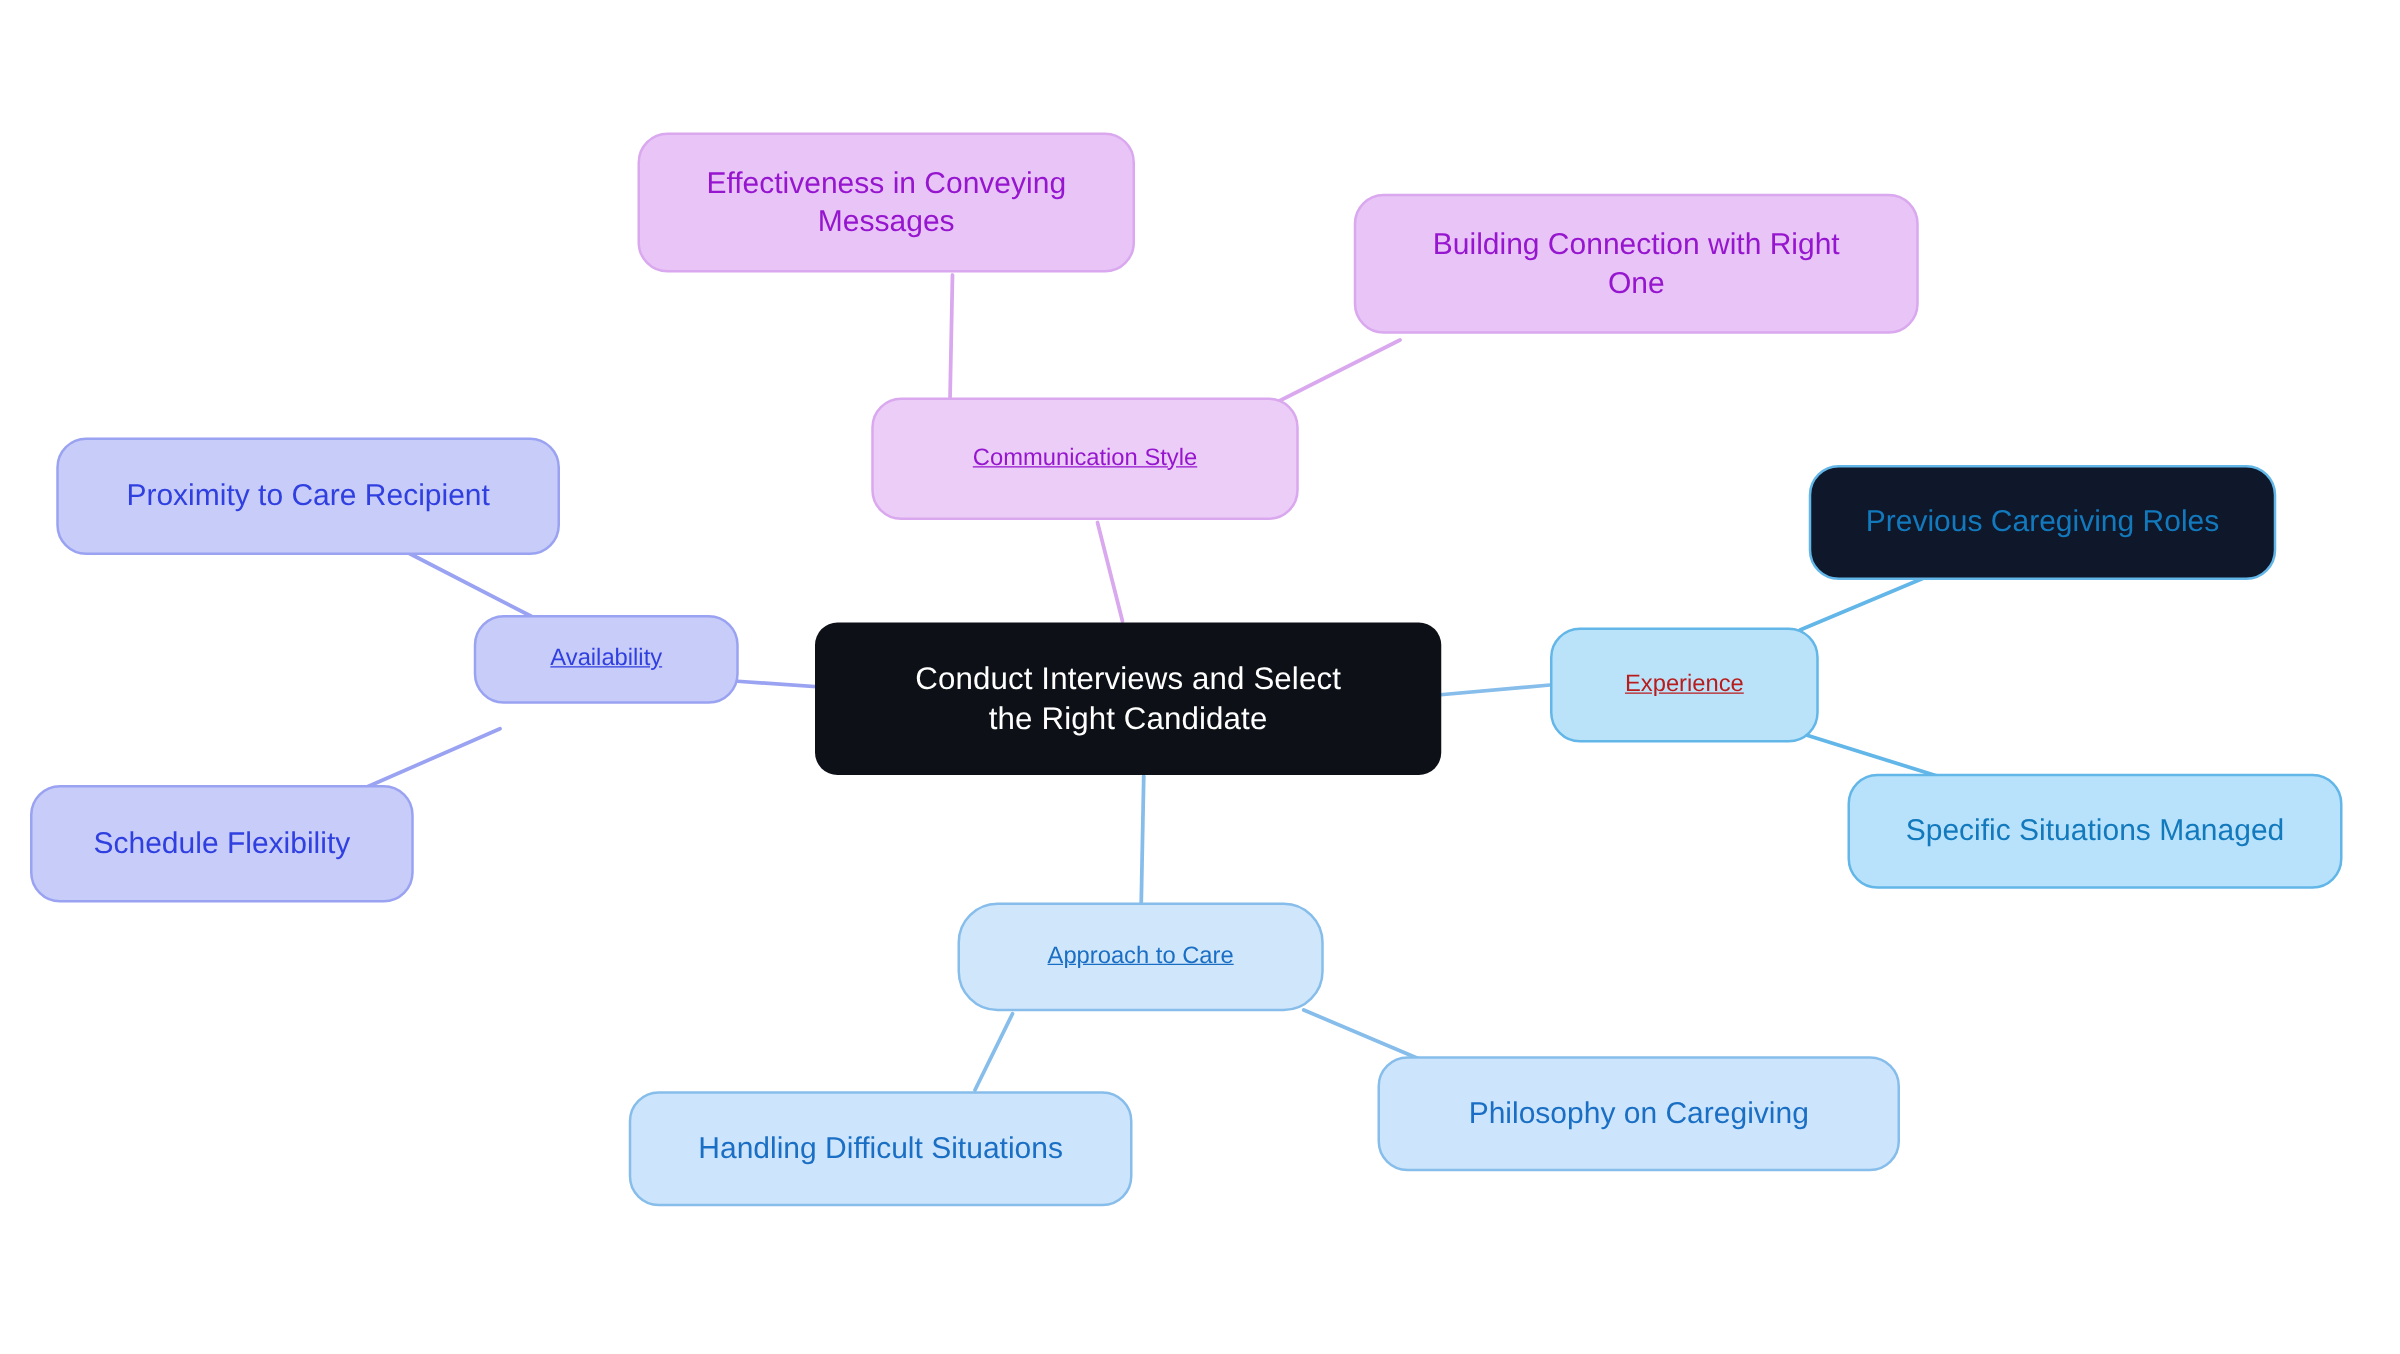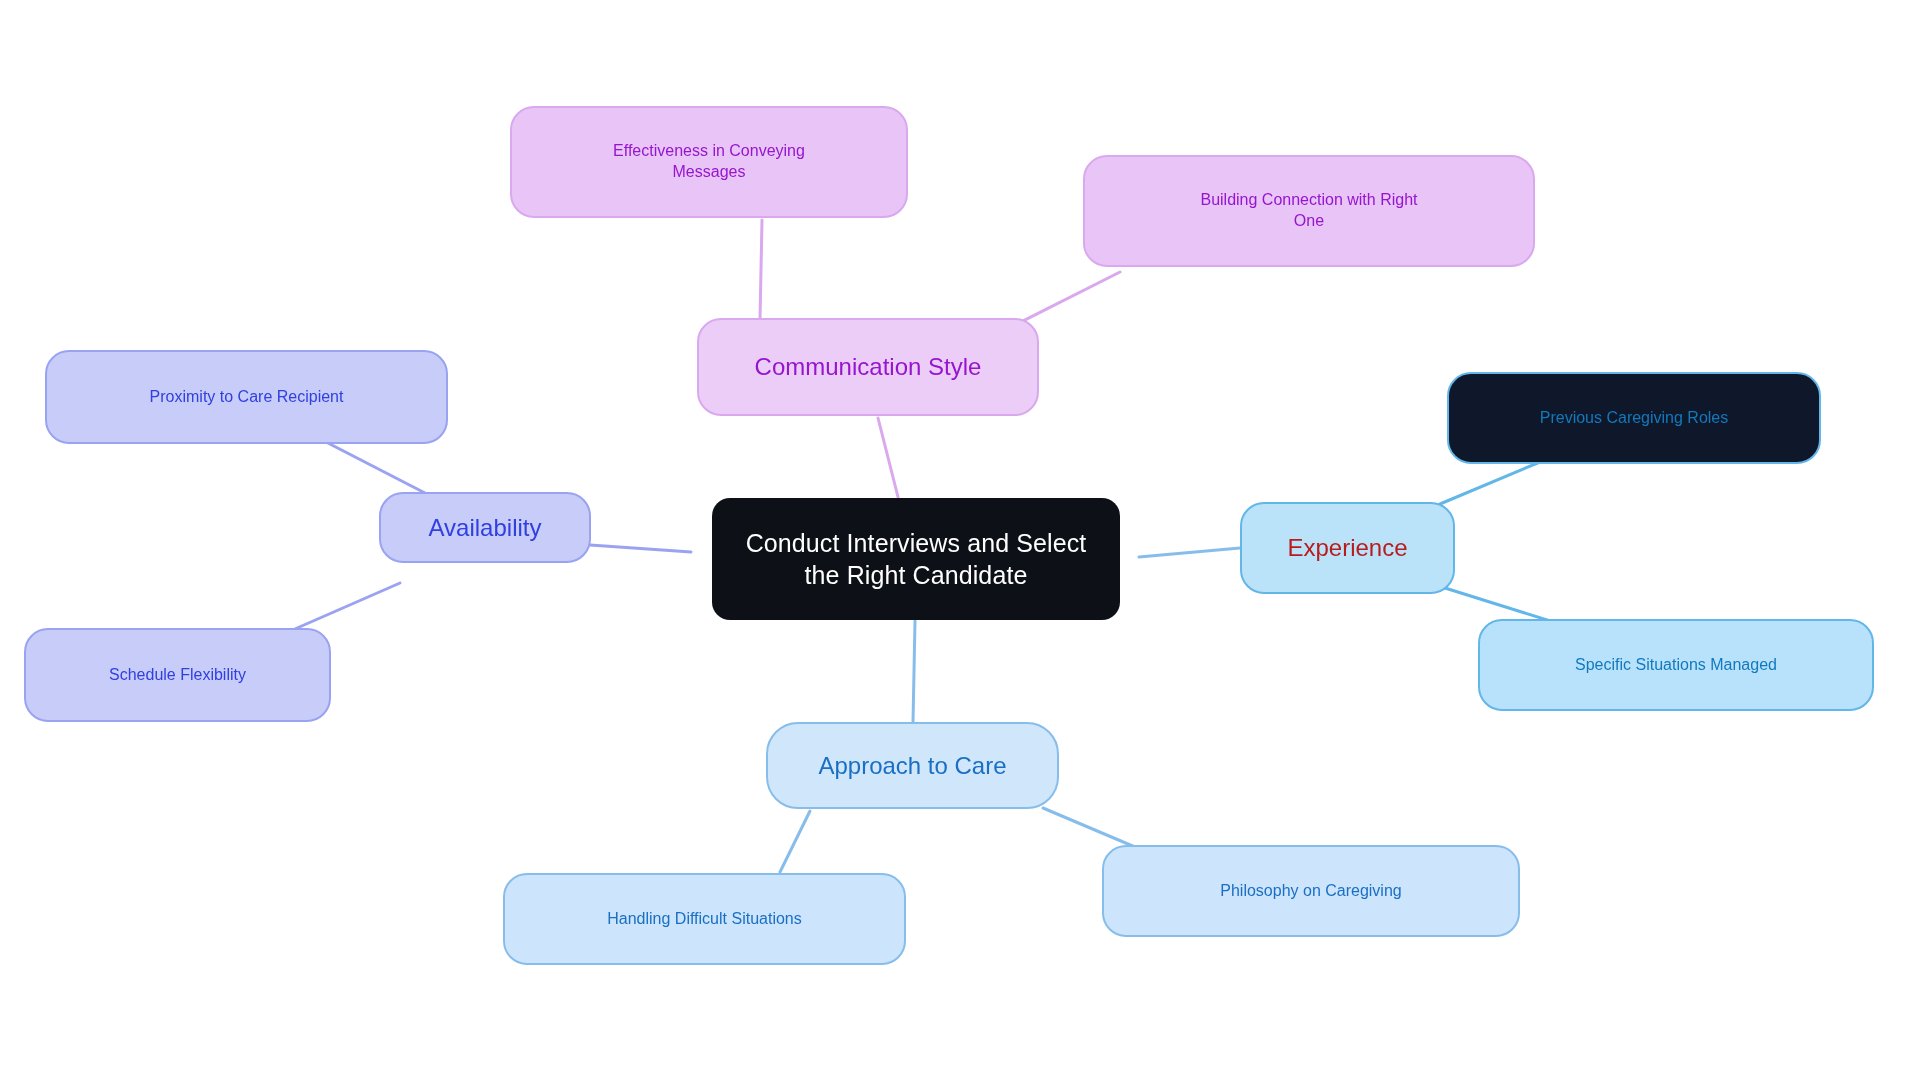--- a/index.html
+++ b/index.html
@@ -39,22 +39,22 @@
     white-space: pre-line;
   }
   .node.root {
     border-radius: 18px;
     border-width: 0;
     background: #0d1117;
     color: #ffffff;
     font-size: 25px;
     letter-spacing: 0.1px;
   }
-  .node.branch { font-size: 24px; }
-  .node.leaf   { font-size: 16px; }
+  .node.branch { font-size: 19px; text-decoration: underline; }
+  .node.leaf   { font-size: 24px; }
 
   
   .c-purple-branch { background:#eccdf7; border-color:#d9a8ee; color:#9616cf; }
   .c-purple-leaf   { background:#e9c4f7; border-color:#d9a8ee; color:#9616cf; }
   
   .c-peri-branch   { background:#c8ccf9; border-color:#9aa2f2; color:#2f3fe0; }
   .c-peri-leaf     { background:#c8ccf9; border-color:#9aa2f2; color:#2f3fe0;text-align:right; }
   
   .c-cyan-branch   { background:#bae3f9; border-color:#62b6e8; color:#1279bd; }
   .c-cyan-leaf     { background:#b8e2fb; border-color:#62b6e8; color:#1279bd; }
@@ -74,21 +74,21 @@
       <line x1="425" y1="493" x2="326" y2="442" stroke="#9aa2f2" stroke-width="3" stroke-linecap="round"></line>
       <line x1="400" y1="583" x2="288" y2="632" stroke="#9aa2f2" stroke-width="3" stroke-linecap="round"></line>
       <line x1="1139" y1="557" x2="1240" y2="548" stroke="#86bdeb" stroke-width="3" stroke-linecap="round"></line>
       <line x1="1440" y1="504" x2="1540" y2="462" stroke="#62b6e8" stroke-width="3" stroke-linecap="round"></line>
       <line x1="1445" y1="588" x2="1560" y2="624" stroke="#62b6e8" stroke-width="3" stroke-linecap="round"></line>
       <line x1="915" y1="621" x2="913" y2="722" stroke="#86bdeb" stroke-width="3" stroke-linecap="round"></line>
       <line x1="810" y1="811" x2="780" y2="872" stroke="#86bdeb" stroke-width="3" stroke-linecap="round"></line>
       <line x1="1043" y1="808" x2="1135" y2="847" stroke="#86bdeb" stroke-width="3" stroke-linecap="round"></line>
     </svg>
   <div id="nodes">
-      <div class="node root" style="left: 712px; top: 498px; width: 408px; height: 122px; background: rgb(13, 17, 23); color: rgb(255, 255, 255);">Conduct Interviews and Select
+      <div class="node root" style="left: 652px; top: 498px; width: 501px; height: 122px; background: rgb(13, 17, 23); color: rgb(255, 255, 255);">Conduct Interviews and Select
 the Right Candidate</div>
       <div class="node branch c-purple-branch" style="left: 697px; top: 318px; width: 342px; height: 98px; background: rgb(236, 205, 247); border-color: rgb(217, 168, 238); color: rgb(150, 22, 207);">Communication Style</div>
       <div class="node leaf c-purple-leaf" style="left: 510px; top: 106px; width: 398px; height: 112px; background: rgb(233, 196, 247); border-color: rgb(217, 168, 238); color: rgb(150, 22, 207);">Effectiveness in Conveying
 Messages</div>
       <div class="node leaf c-purple-leaf" style="left: 1083px; top: 155px; width: 452px; height: 112px; background: rgb(233, 196, 247); border-color: rgb(217, 168, 238); color: rgb(150, 22, 207);">Building Connection with Right
 One</div>
       <div class="node branch c-peri-branch" style="left: 379px; top: 492px; width: 212px; height: 71px; background: rgb(200, 204, 249); border-color: rgb(154, 162, 242); color: rgb(47, 63, 224);">Availability</div>
       <div class="node leaf c-peri-leaf" style="left: 45px; top: 350px; width: 403px; height: 94px; background: rgb(200, 204, 249); border-color: rgb(154, 162, 242); color: rgb(47, 63, 224);">Proximity to Care Recipient</div>
       <div class="node leaf c-peri-leaf" style="left: 24px; top: 628px; width: 307px; height: 94px; background: rgb(200, 204, 249); border-color: rgb(154, 162, 242); color: rgb(47, 63, 224);">Schedule Flexibility</div>
       <div class="node branch c-cyan-branch" style="left: 1240px; top: 502px; width: 215px; height: 92px; background: rgb(186, 227, 249); border-color: rgb(98, 182, 232); color: #b91c1c;">Experience</div>

